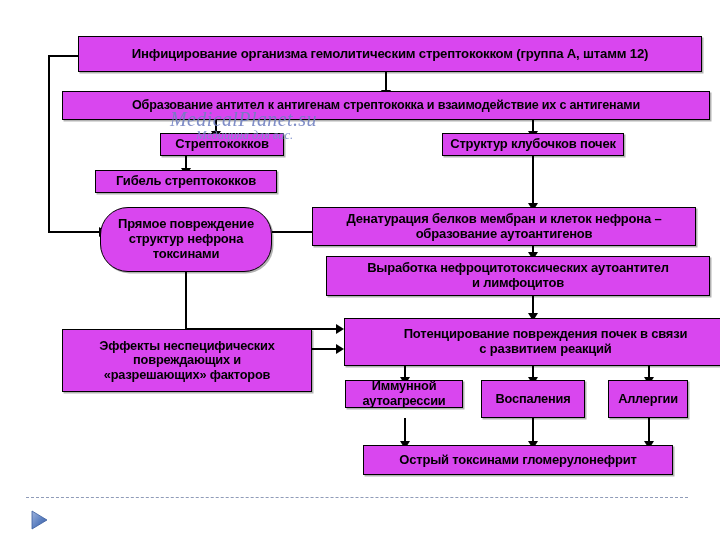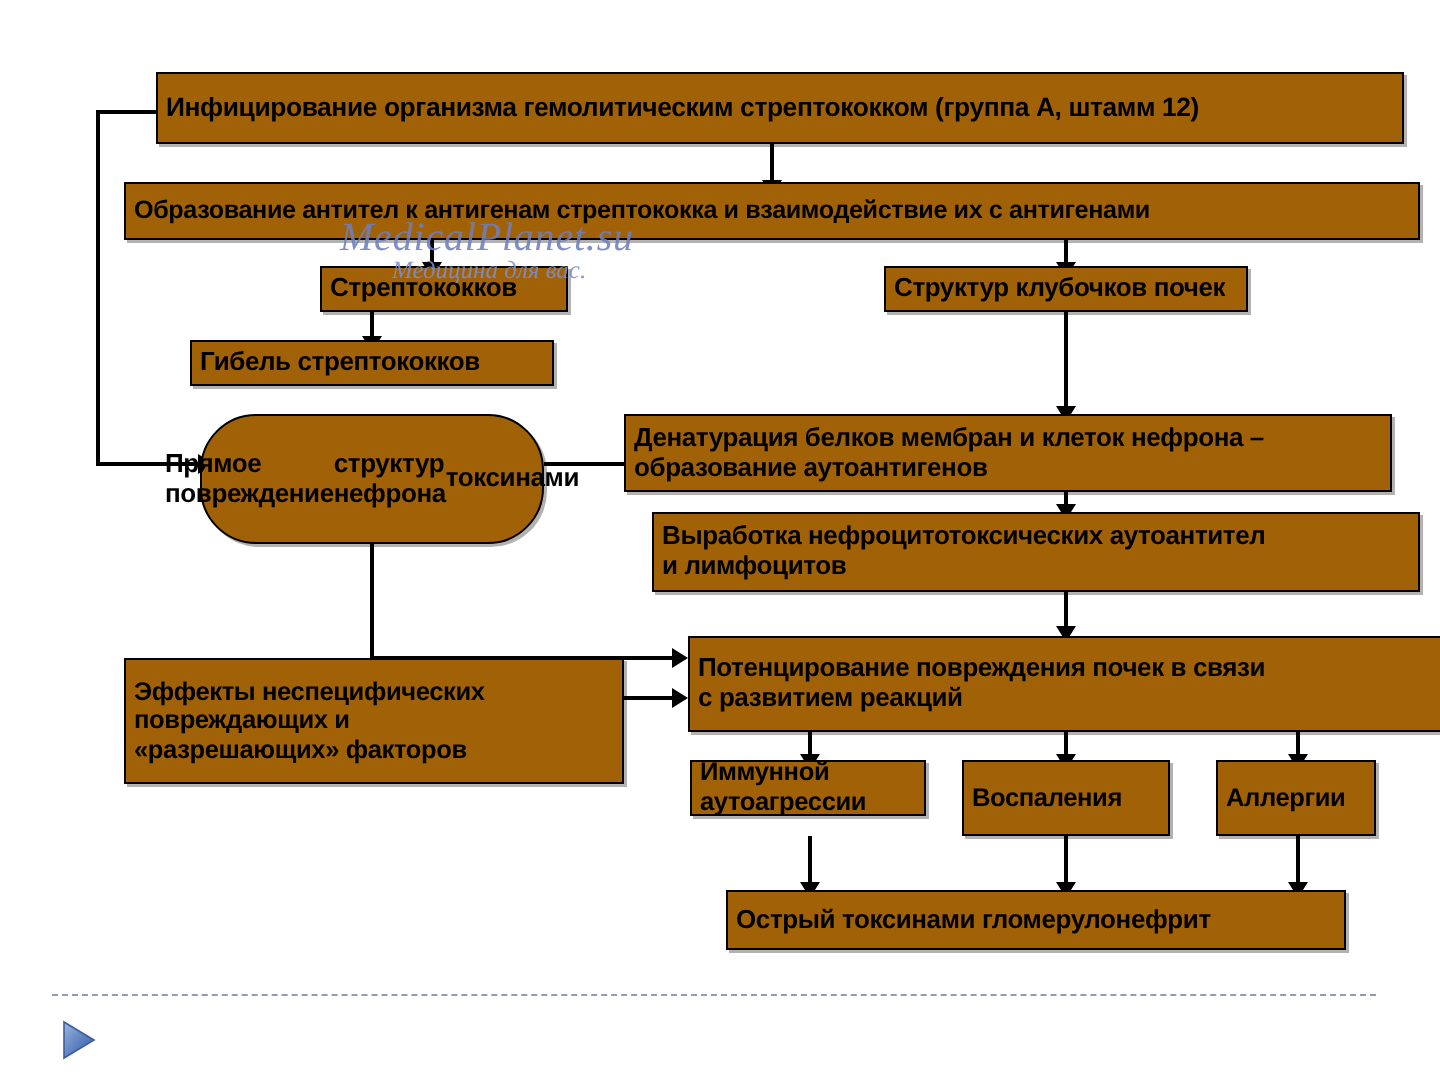--- a/index.html
+++ b/index.html
@@ -16,25 +16,26 @@
     width: 720px;
     height: 540px;
     background: #ffffff;
     overflow: hidden;
   }
   
   .box {
     position: absolute;
     box-sizing: border-box;
     border: 1.6px solid #000000;
-    background: #a16207;
+    background: #d946ef;
     color: #000000;
     display: flex;
     align-items: center;
     justify-content: center;
+    text-align: center;
     font-weight: 700;
     line-height: 1.14;
     letter-spacing: -0.2px;
     padding: 1px 4px;
     z-index: 4;
     box-shadow: 1.5px 1.5px 0 rgba(0,0,0,0.30);
   }
   .box span { display: block; width: 100%; }
 
   
@@ -181,21 +182,21 @@
   </div>
 
   <div class="box" style="left:442px; top:133px; width:182px; height:23px; font-size:13px;">
     <span>Структур клубочков почек</span>
   </div>
 
   <div class="box" style="left:95px; top:170px; width:182px; height:23px; font-size:13px;">
     <span>Гибель стрептококков</span>
   </div>
 
-  <div class="box" style="left:100px; top:207px; width:172px; height:65px; font-size:13px; flex-direction:row; justify-content:center;border-radius:28px;">
+  <div class="box" style="left:100px; top:207px; width:172px; height:65px; font-size:13px; flex-direction:column; justify-content:center;border-radius:28px;">
     <span>Прямое повреждение</span>
     <span>структур нефрона</span>
     <span>токсинами</span>
   </div>
 
   <div class="box" style="left:312px; top:207px; width:384px; height:39px; font-size:13px; flex-direction:column; justify-content:center;">
     <span>Денатурация белков мембран и клеток нефрона –</span>
     <span>образование аутоантигенов</span>
   </div>
 

